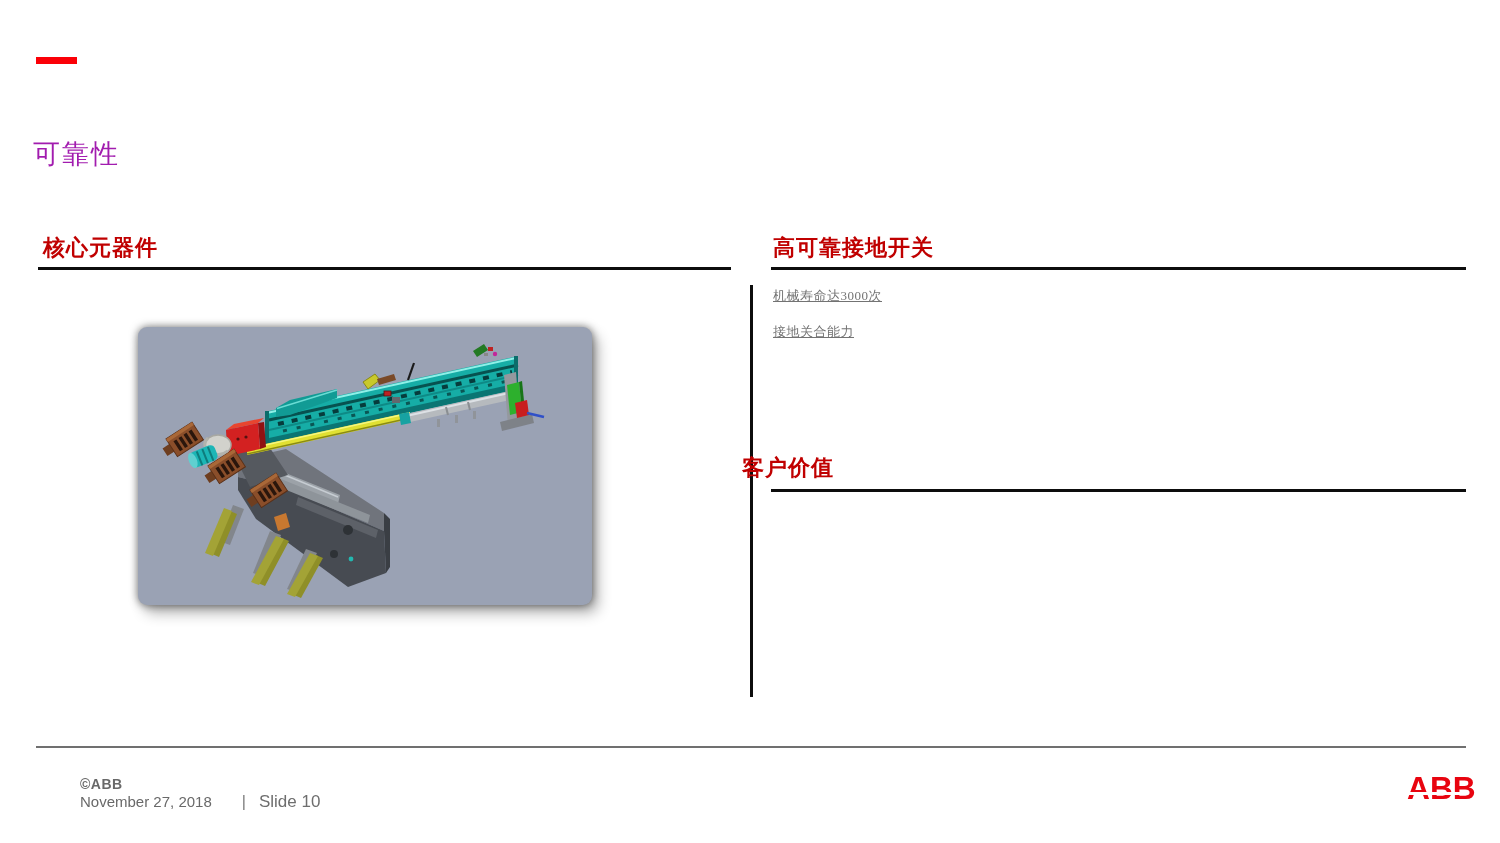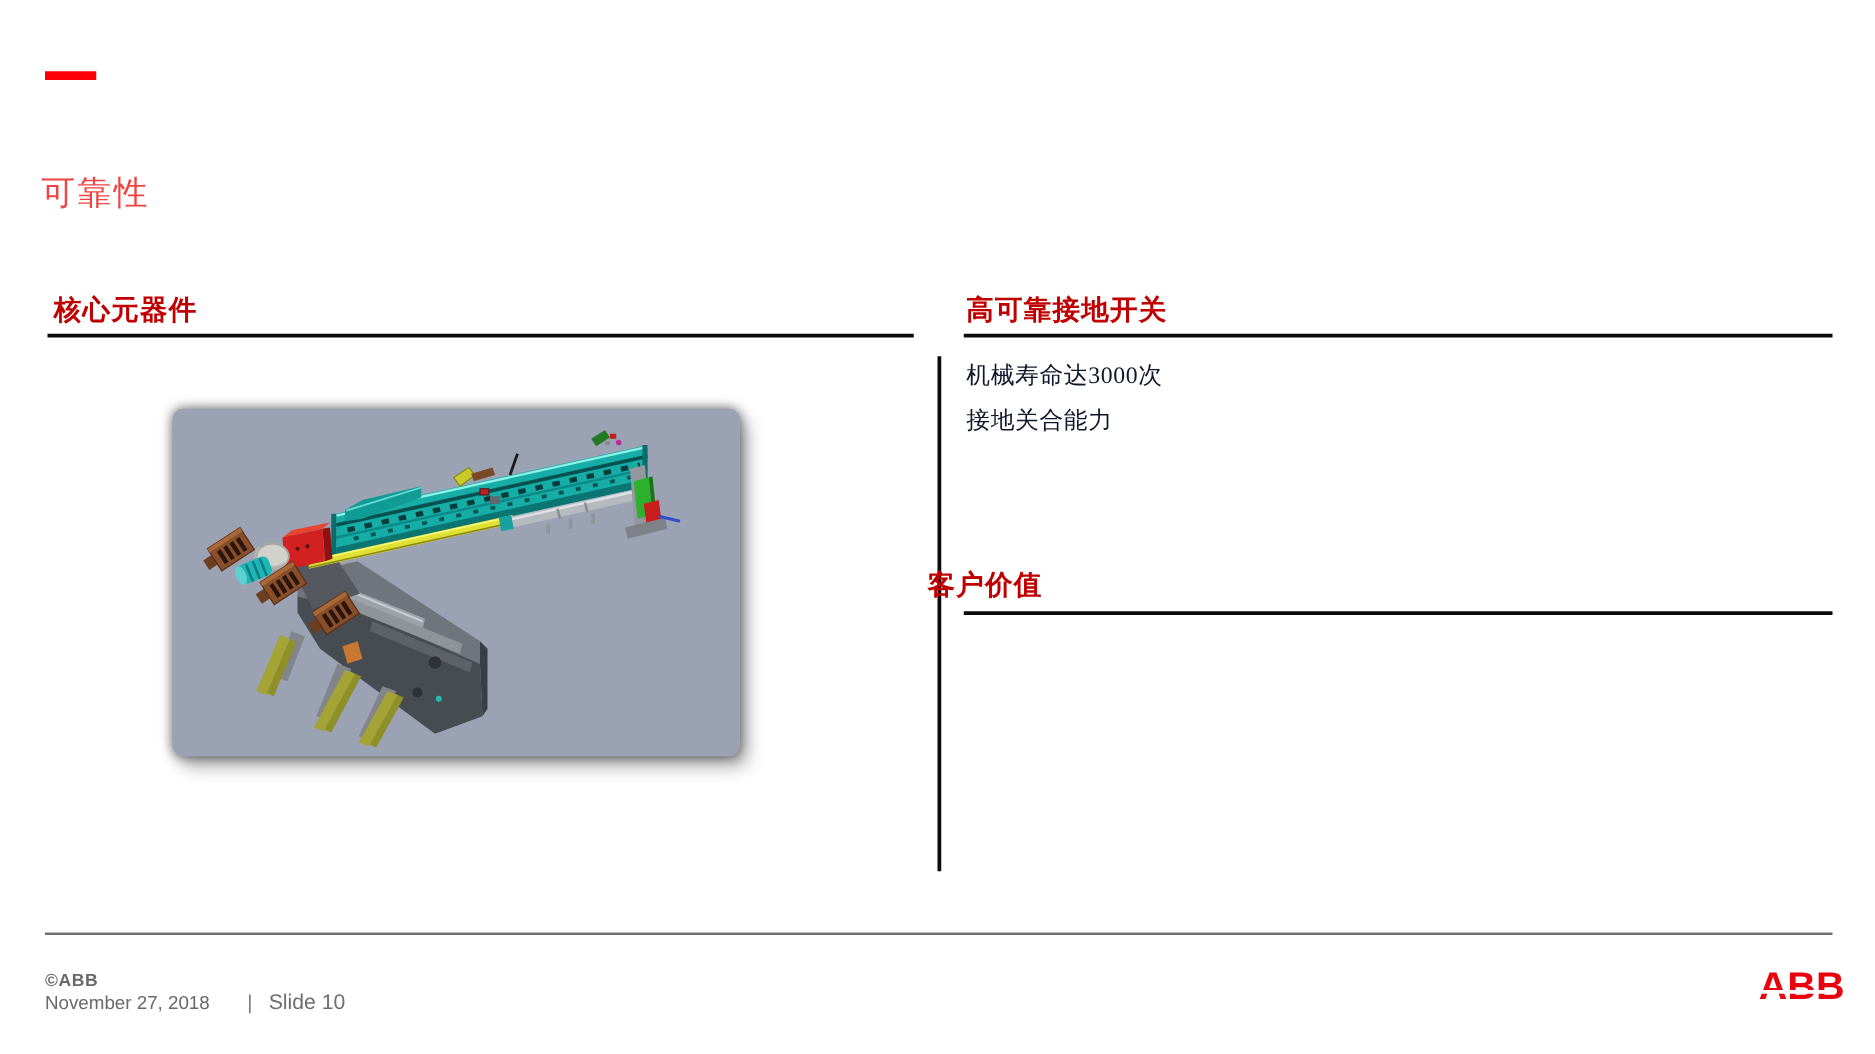--- a/index.html
+++ b/index.html
@@ -3,41 +3,41 @@
 <meta charset="utf-8">
 <style>
   html,body{margin:0;padding:0;background:#fff;}
   .slide{
     position:relative;width:1500px;height:843px;background:#ffffff;overflow:hidden;
     font-family:"Liberation Serif","DejaVu Serif",serif;color:#1a1a1a;
   }
   .abs{position:absolute;}
   .red-dash{left:36px;top:57px;width:41px;height:7px;background:#fb0007;}
   .title{left:33px;top:78px;font-size:38px;font-weight:bold;color:#000;letter-spacing:2px;white-space:nowrap;}
-  .subtitle{left:33px;top:136px;font-size:27px;color:#ef4444;letter-spacing:2px;white-space:nowrap;}
+  .subtitle{left:33px;top:136px;font-size:27px;color:#a21caf;letter-spacing:2px;white-space:nowrap;}
   .sec-heading{font-size:22px;font-weight:bold;color:#c00000;letter-spacing:1px;white-space:nowrap;}
   .h-left{left:43px;top:233px;}
   .h-right{left:773px;top:233px;}
   .h-value{left:742px;top:453px;}
   .rule{height:3px;background:#0d0d0d;}
   .rule-left{left:38px;top:267px;width:693px;}
   .rule-right{left:771px;top:267px;width:695px;}
   .rule-value{left:771px;top:489px;width:695px;}
   .vdivider{left:750px;top:285px;width:3px;height:412px;background:#0d0d0d;}
-  .bullet{left:773px;font-size:19px;color:#0f172a;white-space:nowrap;letter-spacing:0.5px;}
+  .bullet{left:773px;font-size:13px;color:#737373;white-space:nowrap;letter-spacing:0.5px;text-decoration:underline;}
   .b1{top:287px;} .b2{top:323px;}
   .v1{top:509px;} .v2{top:549px;}
   .cad-frame{
     left:138px;top:327px;width:454px;height:278px;border-radius:9px;background:#9aa2b4;
     box-shadow:0 0 9px rgba(0,0,0,0.55), 6px 8px 14px rgba(0,0,0,0.30);
     overflow:hidden;
   }
   .cad-frame svg{display:block;width:100%;height:100%;}
   .footer-rule{left:36px;top:746px;width:1430px;height:2px;background:#707070;}
-  .footer{font-family:"Liberation Sans","DejaVu Sans",sans-serif;color:#696969;}
+  .footer{font-family:"Liberation Sans","DejaVu Sans",sans-serif;color:#696969;margin-left:44px;}
   .copyright{left:36px;top:776px;font-size:14px;font-weight:bold;letter-spacing:0.5px;}
   .date-row{left:36px;top:792px;display:flex;align-items:baseline;}
   .date-row .date{font-size:15px;}
   .date-row .sep{font-size:16px;margin-left:30px;color:#7a7a7a;}
   .date-row .slide-label{font-size:17px;margin-left:13px;color:#6e6e6e;}
   .abb-logo{left:1407px;top:779px;width:62px;height:32px;}
   .abb-logo .mark{
     position:absolute;left:0;top:-6px;
     font-family:"Liberation Sans","DejaVu Sans",sans-serif;
     font-size:36px;font-weight:900;color:#e8040f;letter-spacing:0px;line-height:36px;

